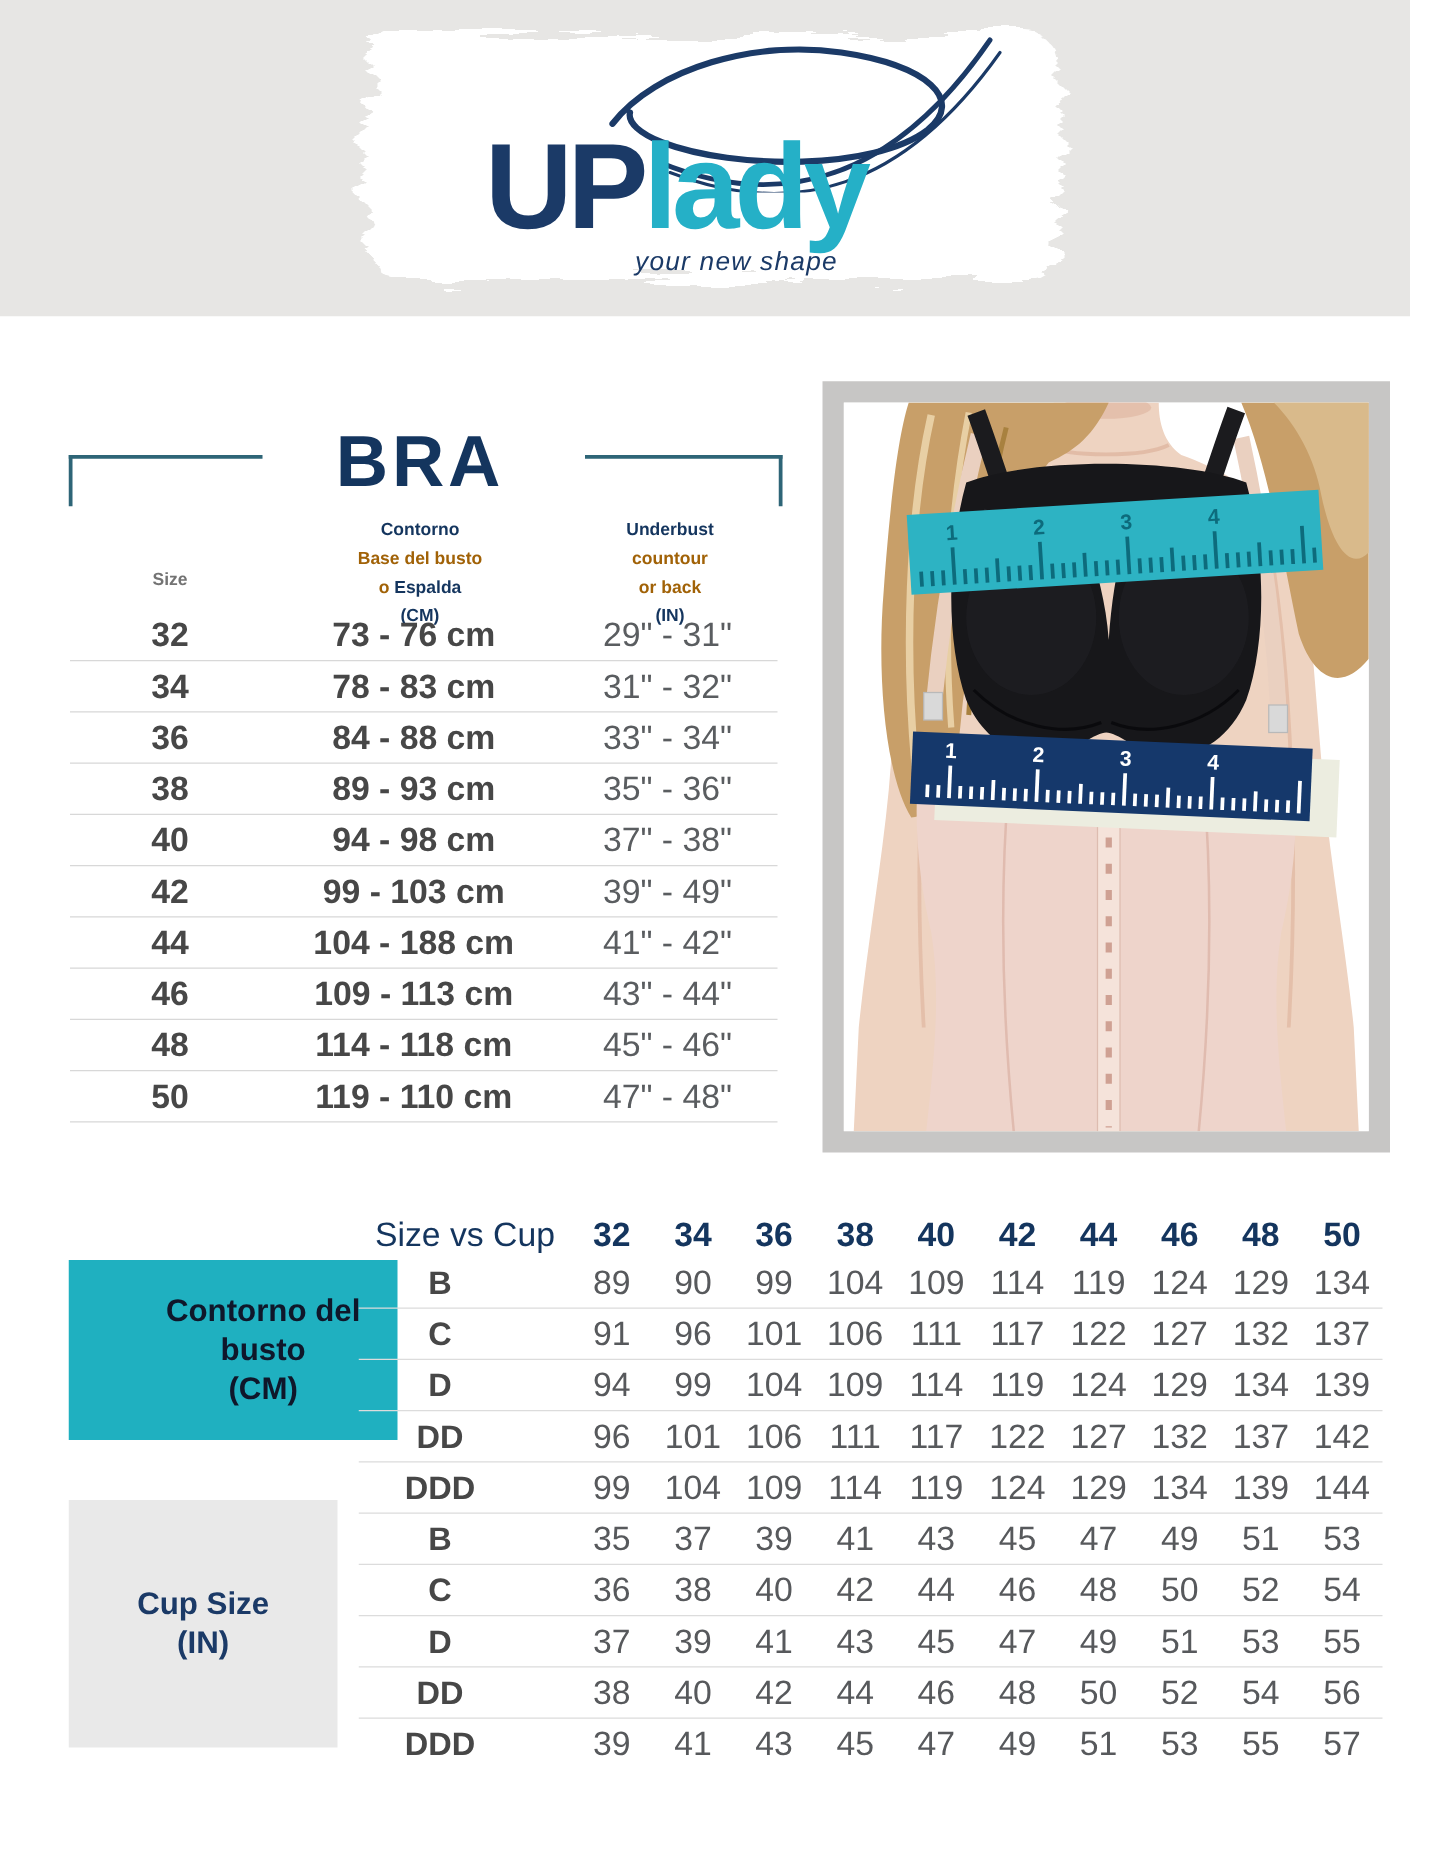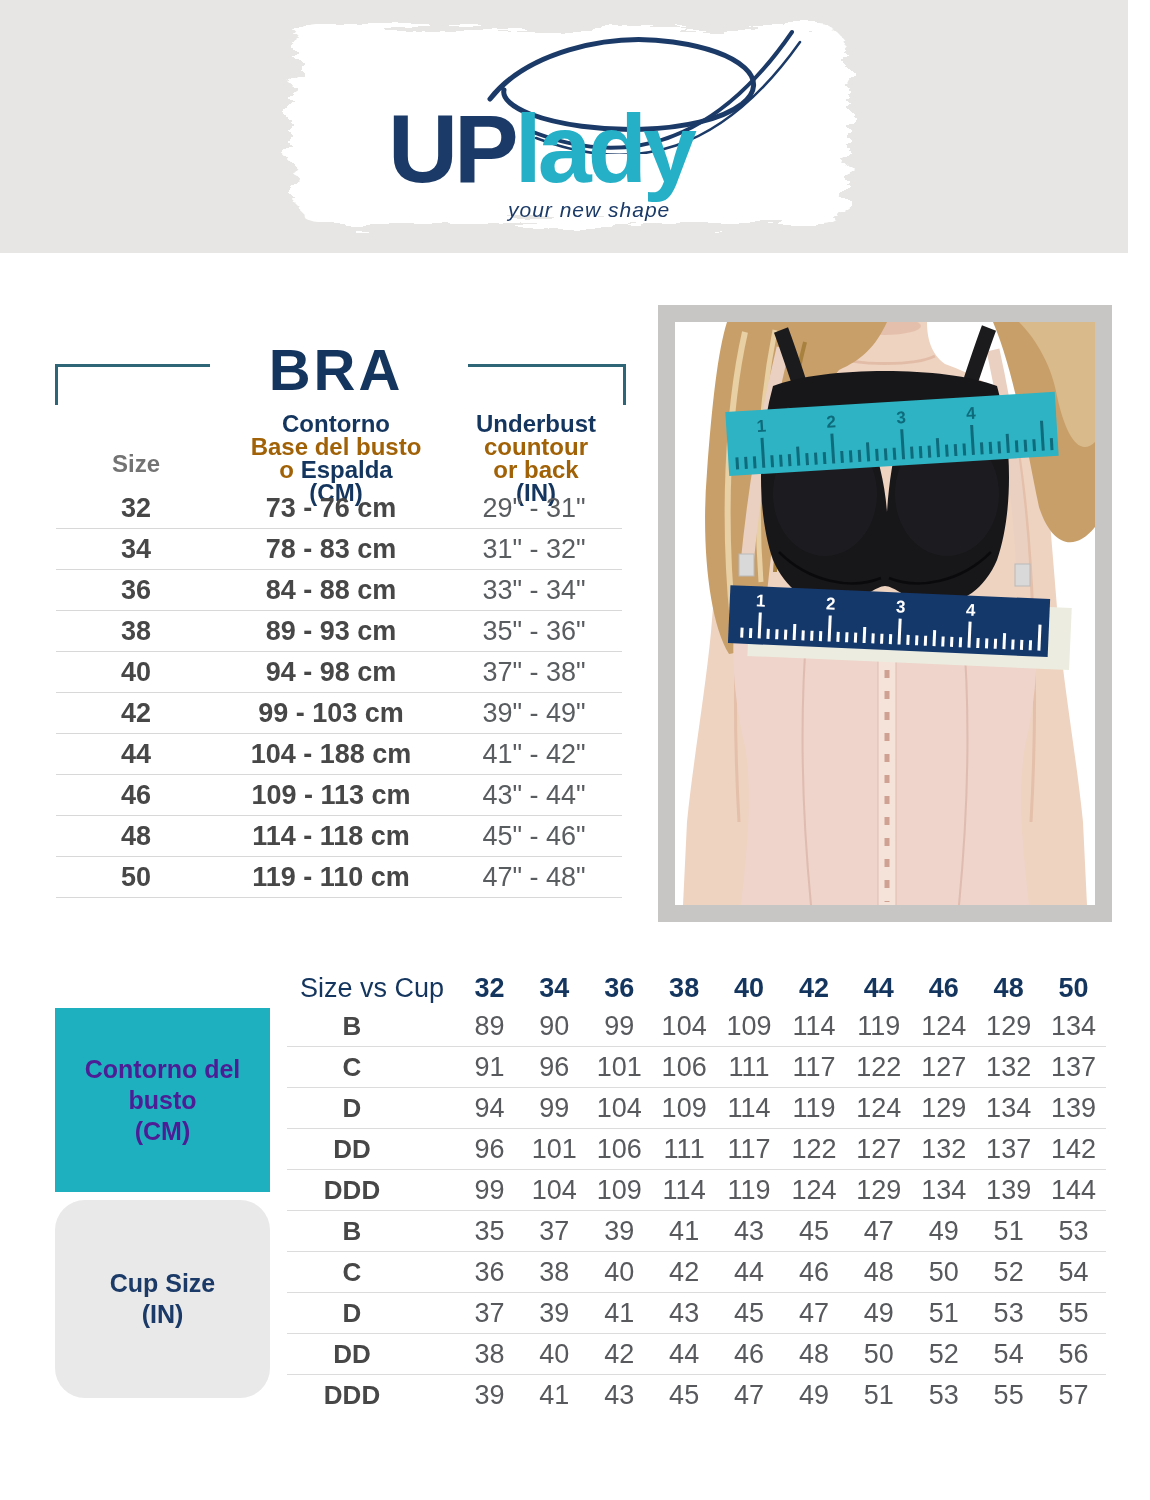--- a/index.html
+++ b/index.html
@@ -19,42 +19,42 @@
 
   
   .bra-sec{position:absolute;left:40px;top:336px;width:592px;}
   .bra-title{position:absolute;left:0;top:0;width:592px;text-align:center;
              font-size:58px;font-weight:bold;color:#14355e;letter-spacing:3px;}
   .bk{position:absolute;border:0 solid #2e6577;}
   .bk-l{left:15px;top:28px;width:152px;height:38px;border-top-width:3px;border-left-width:3px;}
   .bk-r{left:428px;top:28px;width:155px;height:38px;border-top-width:3px;border-right-width:3px;}
   .bra-head{position:absolute;left:0;top:76px;width:592px;display:grid;
             grid-template-columns:192px 208px 192px;}
-  .bra-head .hcell{text-align:center;font-size:24px;font-weight:bold;line-height:23px;}
+  .bra-head .hcell{text-align:center;font-size:14px;font-weight:bold;line-height:23px;}
   .hc-navy{color:#14355e;}
   .hc-teal{color:#a16207;}
   .size-head{font-size:28px;font-weight:bold;color:#737373;padding-top:40px;}
   .bra-rows{position:absolute;left:16px;top:152px;width:566px;}
   .bra-row{display:grid;grid-template-columns:160px 230px 176px;height:40px;line-height:40px;
            border-bottom:1px solid #d8d8d8;}
   .bra-row span{text-align:center;}
   .cell-bold{font-size:27px;font-weight:bold;color:#474747;}
   .cell-thin{font-size:27px;font-weight:normal;color:#5a5d60;}
 
   
   .photo{position:absolute;left:658px;top:305px;width:454px;height:617px;
          background:#c7c6c5;padding:0;}
   .photo-inner{position:absolute;left:17px;top:17px;width:420px;height:583px;background:#fff;}
 
   
   .cup-sec{position:absolute;left:0;top:970px;width:1150px;height:470px;}
   .box{position:absolute;left:55px;width:215px;display:flex;flex-direction:column;
        justify-content:center;text-align:center;font-weight:bold;font-size:25px;line-height:31px;}
-  .box-cm{top:38px;height:184px;background:#1fb0c0;color:#4c1d95;}
-  .box-in{top:230px;height:198px;background:#e9e9e9;color:#1b3a67;border-radius:30px;}
+  .box-cm{top:38px;height:144px;background:#1fb0c0;color:#0f172a;padding-left:48px;}
+  .box-in{top:230px;height:198px;background:#e9e9e9;color:#1b3a67;}
   .cup-table{position:absolute;left:287px;top:0;width:819px;}
   .cup-head,.cup-row{display:grid;grid-template-columns:130px 40px repeat(10,1fr);}
   .cup-head{height:36px;line-height:36px;}
   .cup-head .lab{grid-column:1/3;text-align:center;font-size:27px;font-weight:normal;
                  color:#14355e;white-space:nowrap;}
   .cup-head .sz{text-align:center;font-size:27px;font-weight:bold;color:#14355e;}
   .cup-row{height:40px;line-height:40px;border-bottom:1px solid #dcdcdc;}
   .cup-row.last{border-bottom:none;}
   .cup-row .cup-label{grid-column:1/2;text-align:center;font-size:26px;font-weight:bold;color:#474747;}
   .cup-row .cup-val{text-align:center;font-size:27px;color:#57595c;}

